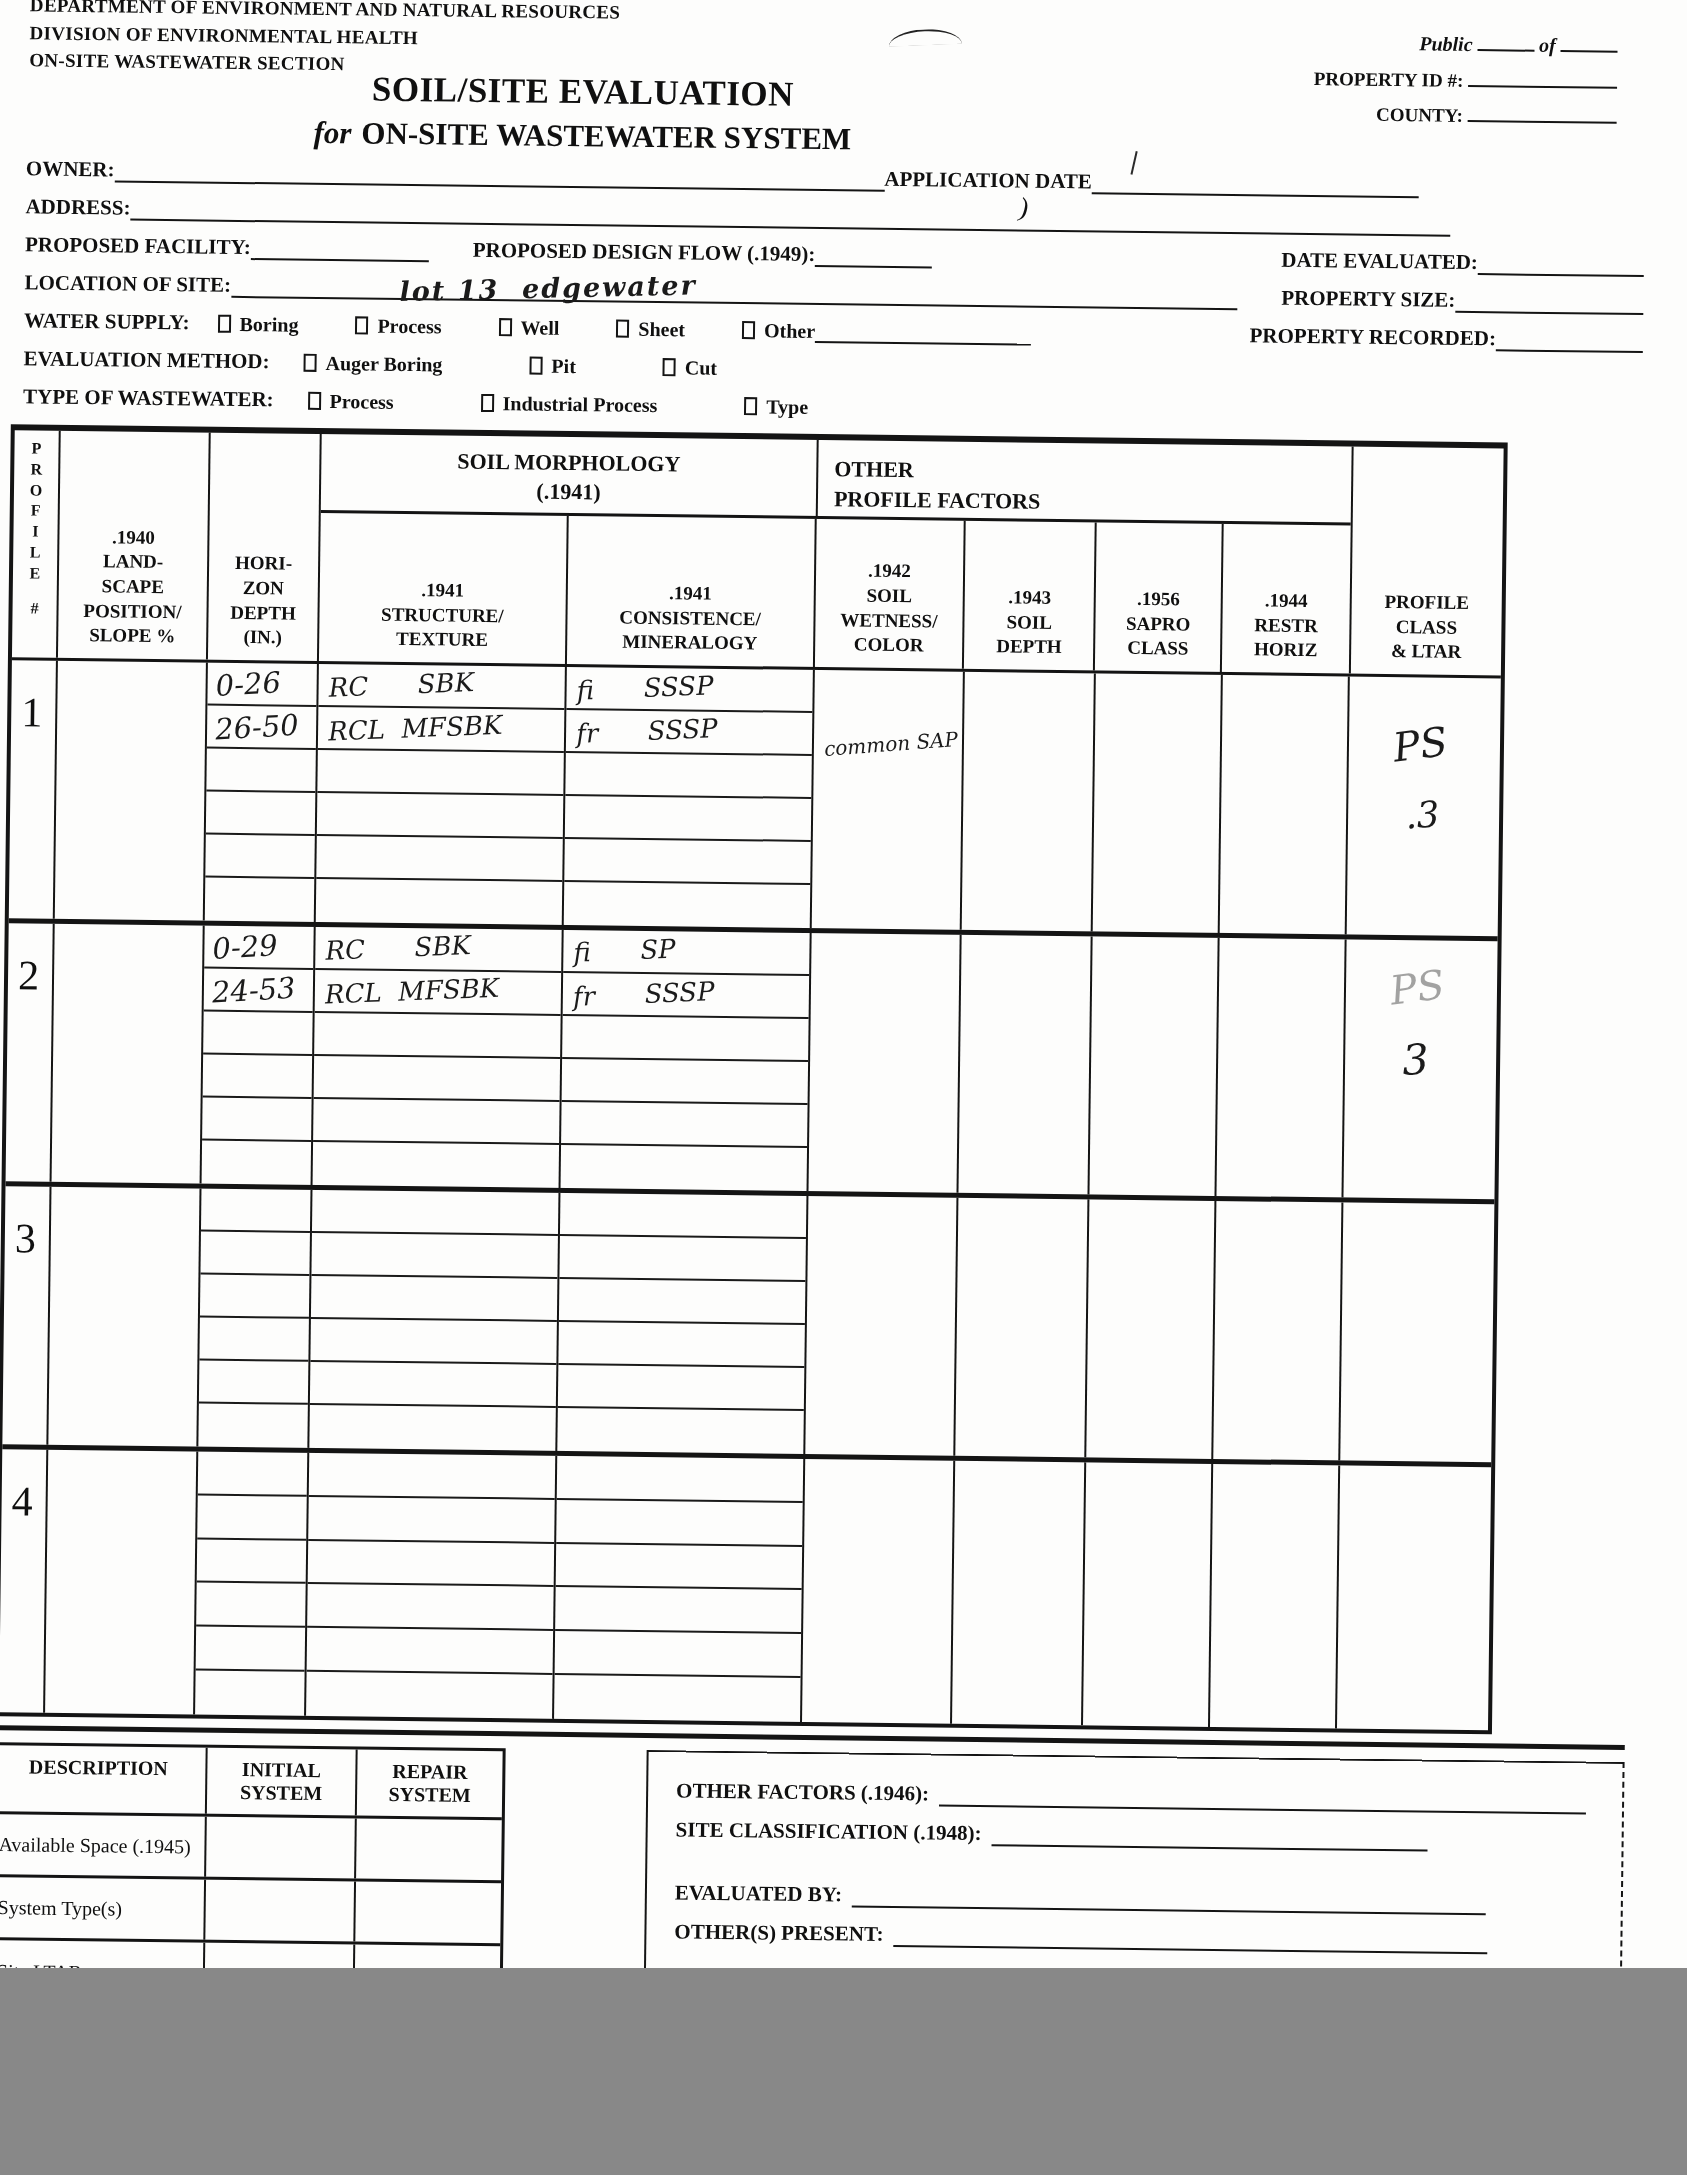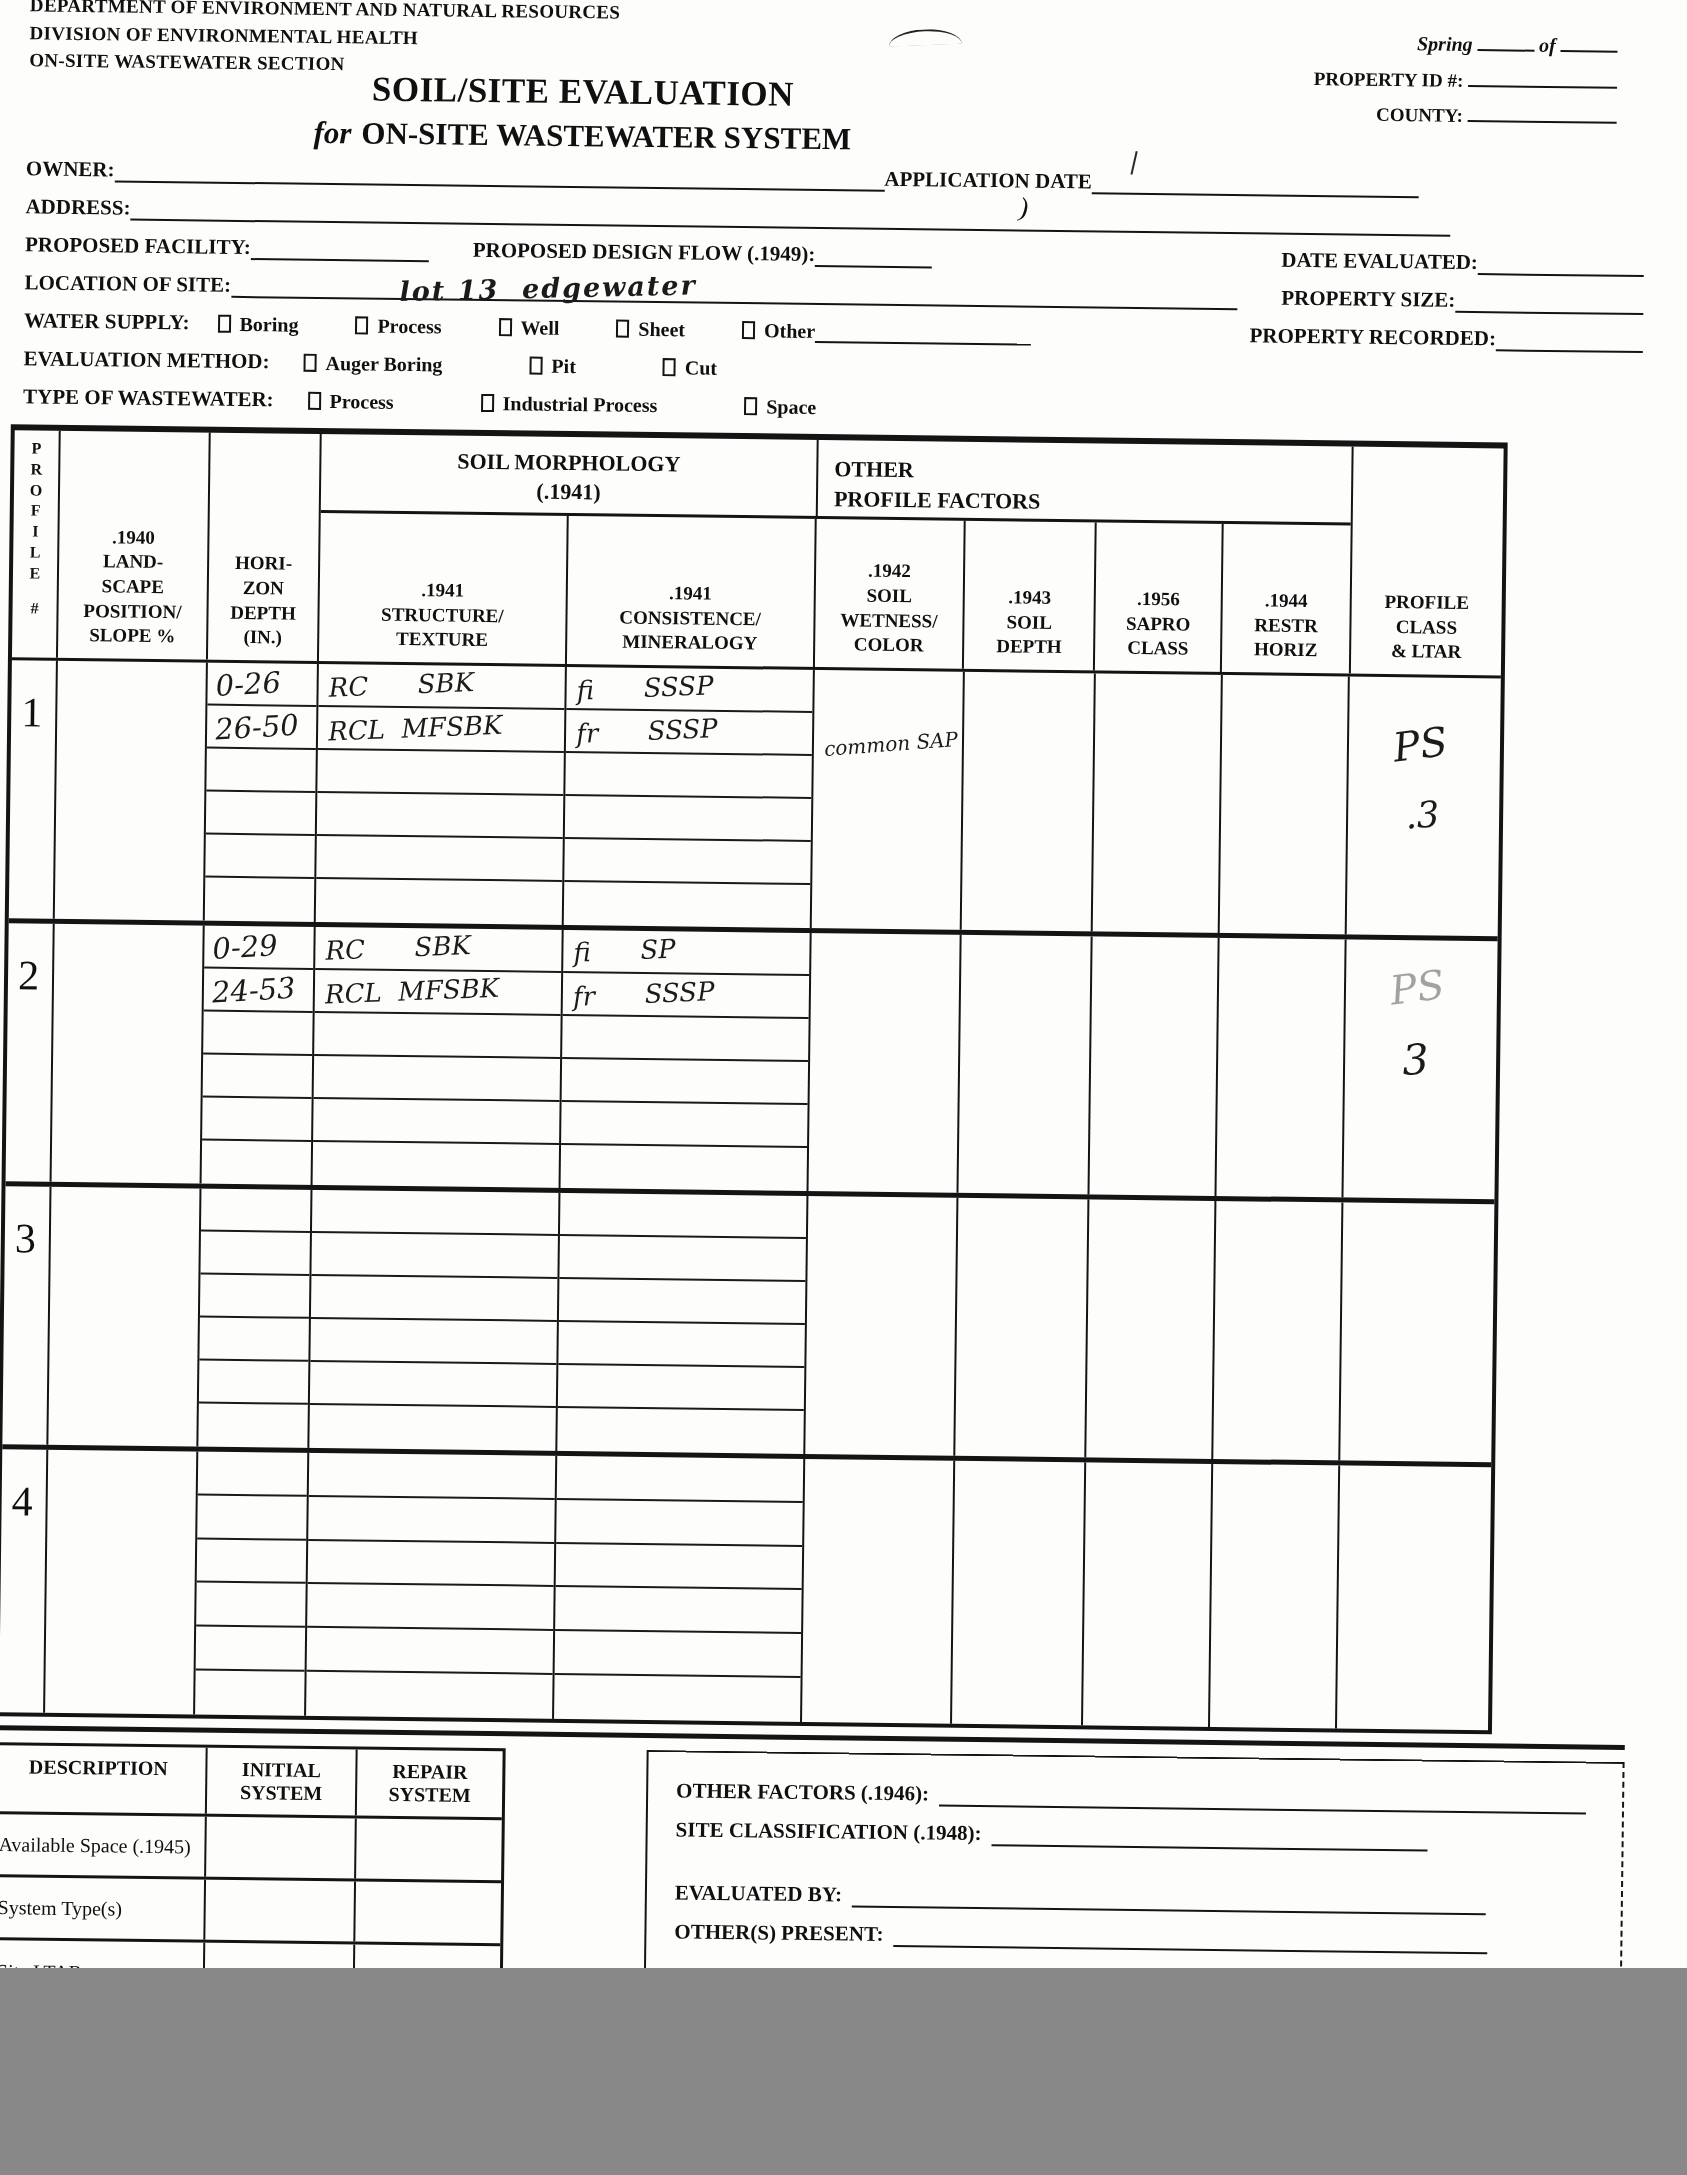--- a/index.html
+++ b/index.html
@@ -110,21 +110,21 @@
 <div class="sheet">
 
   <div class="agency">
     <span class="clip">DEPARTMENT OF ENVIRONMENT AND NATURAL RESOURCES</span>
     <span class="clip">DIVISION OF ENVIRONMENTAL HEALTH</span>
     <span class="clip">ON-SITE WASTEWATER SECTION</span>
   </div>
 
   <div class="sheetinfo">
     <div>
-      <span class="it">Spring</span>
+      <span class="it">Public</span>
       <span class="bl s"></span>
       <span class="it">of</span>
       <span class="bl s"></span>
     </div>
     <div>
       <span>PROPERTY ID #:</span>
       <span class="bl m"></span>
     </div>
     <div>
       <span>COUNTY:</span>
@@ -178,21 +178,21 @@
     <div class="frow">
       <span class="lab" style="margin-right:34px;">EVALUATION METHOD:</span>
       <span class="opt wide"><span class="cb"></span><span>Auger Boring</span></span>
       <span class="opt wide"><span class="cb"></span><span>Pit</span></span>
       <span class="opt"><span class="cb"></span><span>Cut</span></span>
     </div>
     <div class="frow">
       <span class="lab" style="margin-right:34px;">TYPE OF WASTEWATER:</span>
       <span class="opt wide"><span class="cb"></span><span>Process</span></span>
       <span class="opt wide"><span class="cb"></span><span>Industrial Process</span></span>
-      <span class="opt"><span class="cb"></span><span>Space</span></span>
+      <span class="opt"><span class="cb"></span><span>Type</span></span>
     </div>
   </div>
 
   <div class="tbl">
     <div class="thead">
       <div class="c c0 vlets">
         <span>P</span>
         <span>R</span>
         <span>O</span>
         <span>F</span>

